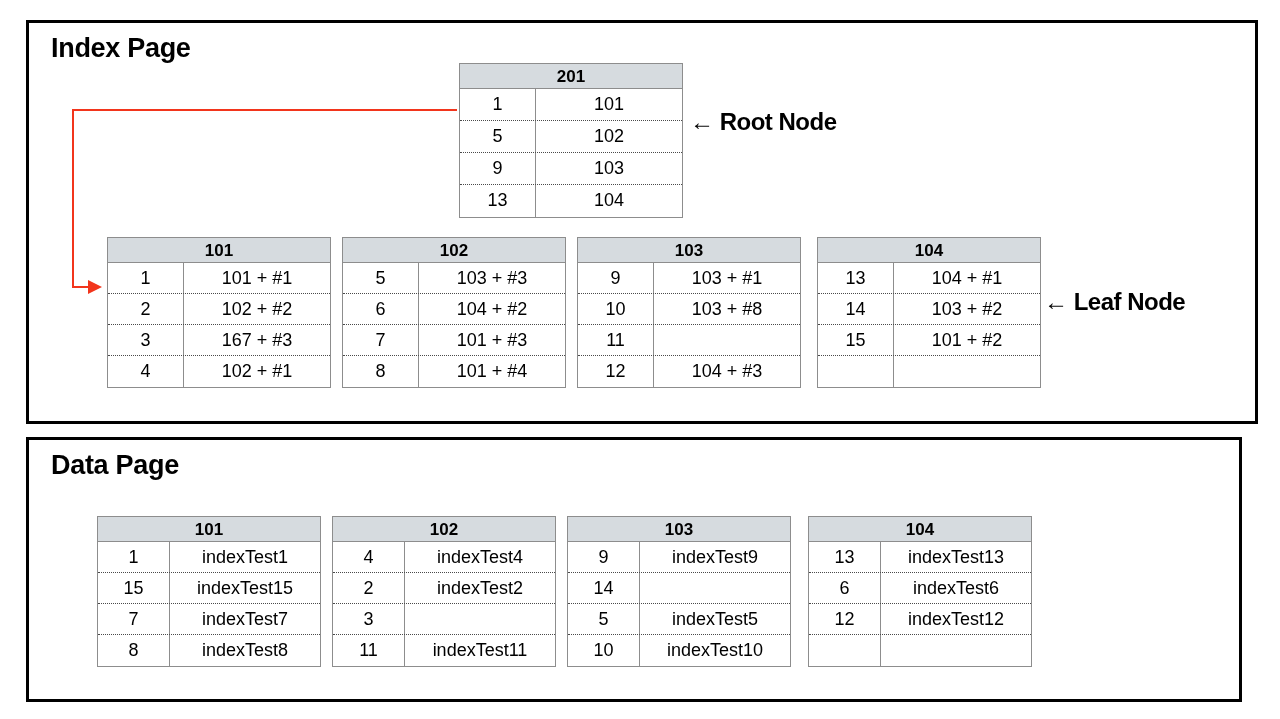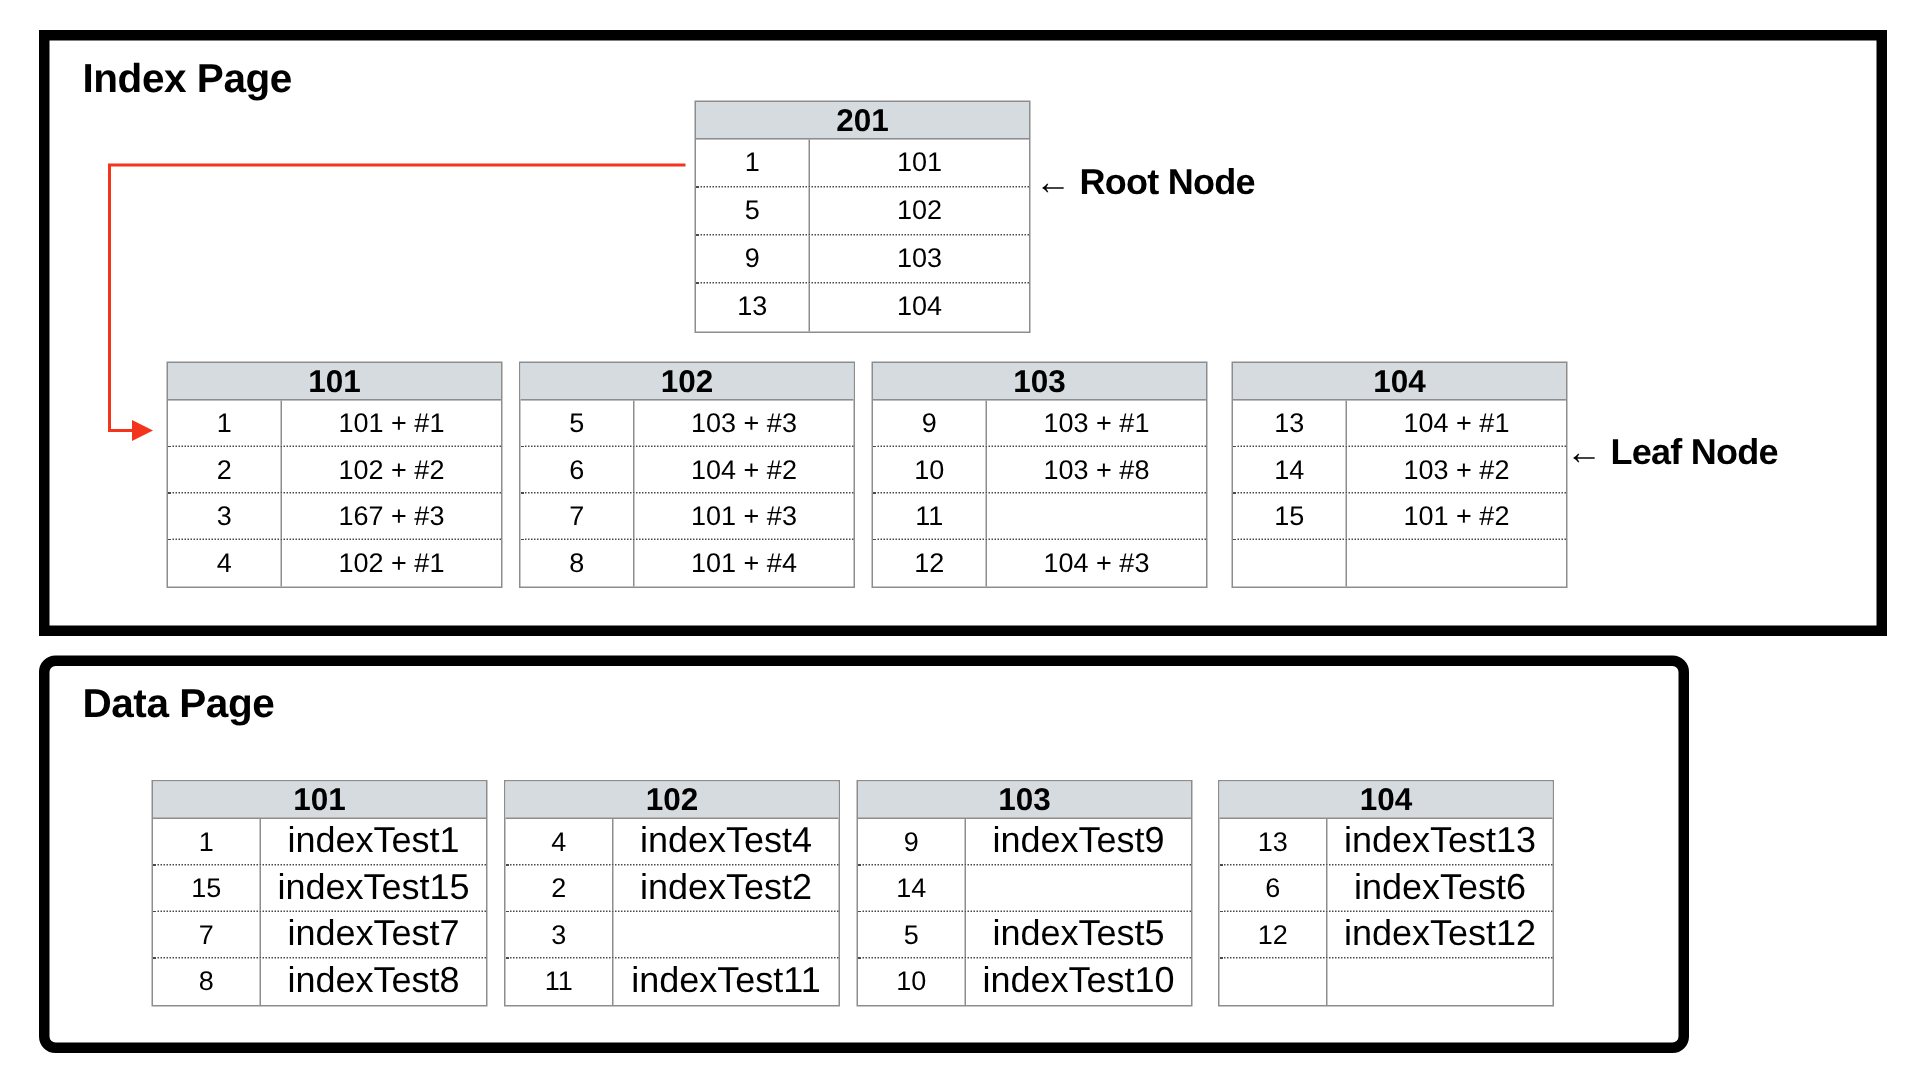--- a/index.html
+++ b/index.html
@@ -12,35 +12,34 @@
     height: 719px;
     position: relative;
     font-family: "Liberation Sans", sans-serif;
     overflow: hidden;
   }
 
   
   .panel {
     position: absolute;
     background: #ffffff;
-    border: 7px solid #000000;
+    border: 3px solid #000000;
     box-sizing: border-box;
   }
   #index-panel {
     left: 26px;
     top: 20px;
     width: 1232px;
     height: 404px;
   }
   #data-panel {
     left: 26px;
     top: 437px;
-    width: 1100px;
+    width: 1216px;
     height: 265px;
-    border-radius: 11px;
   }
   .panel-title {
     position: absolute;
     left: 22px;
     top: 10px;
     font-size: 27px;
     font-weight: bold;
     color: #000000;
     letter-spacing: -0.3px;
     white-space: nowrap;
@@ -50,21 +49,21 @@
   .node {
     position: absolute;
     border: 1px solid #8d8d8d;
     box-sizing: border-box;
     background: #ffffff;
   }
   .node-header {
     background: #d6dbdf;
     border-bottom: 1px solid #8d8d8d;
     text-align: center;
-    font-size: 21px;
+    font-size: 17px;
     font-weight: bold;
     color: #000000;
     box-sizing: border-box;
     height: 25px;
     line-height: 25px;
   }
   .node-row {
     display: flex;
     box-sizing: border-box;
     border-bottom: 1px dotted #4a4a4a;
@@ -102,21 +101,21 @@
   .leaf .cell-key { width: 76px; }
   #leaf-101 { left: 78px; }
   #leaf-102 { left: 313px; }
   #leaf-103 { left: 548px; }
   #leaf-104 { left: 788px; }
 
   
   .dnode { width: 224px; top: 76px; }
   .dnode .node-row { height: 31px; line-height: 30px; }
   .dnode .cell-key { width: 72px; }
-  .dnode .cell-val { font-size: 24px; }
+  .dnode .cell-val { font-size: 18px; }
   #data-101 { left: 68px; }
   #data-102 { left: 303px; }
   #data-103 { left: 538px; }
   #data-104 { left: 779px; }
 
   
   .annotation {
     position: absolute;
     font-size: 24px;
     font-weight: bold;

